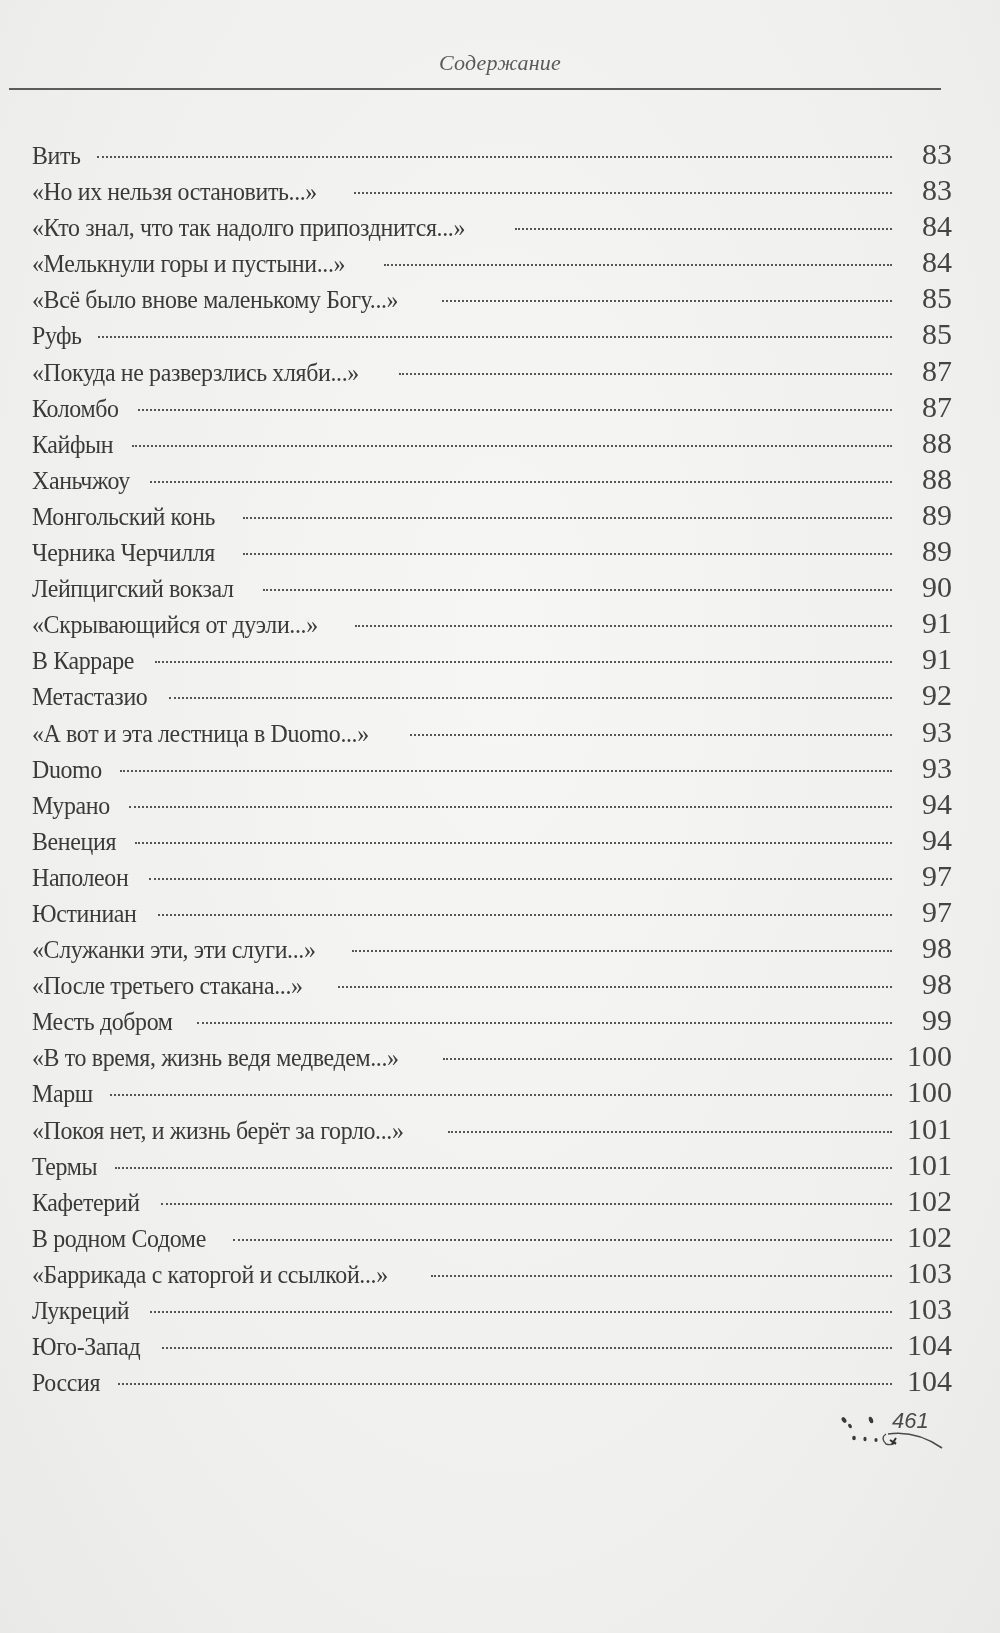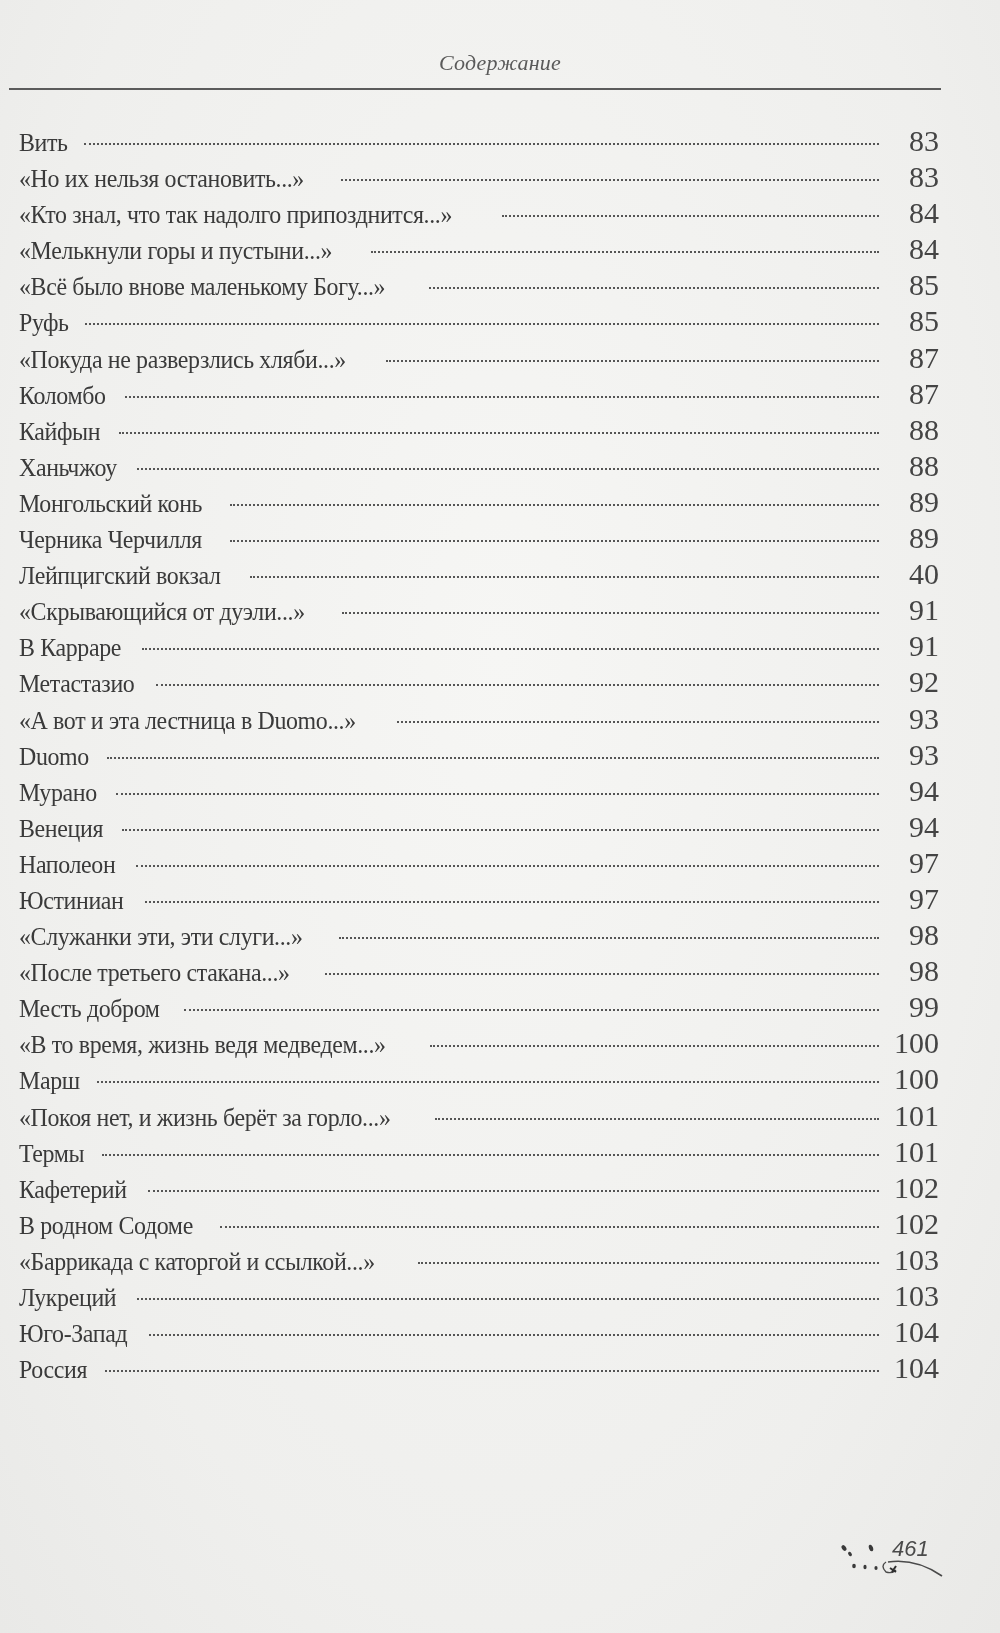--- a/index.html
+++ b/index.html
@@ -19,21 +19,21 @@
       font-size: 22px;
       color: #5a5a5a;
       letter-spacing: 0.2px;
     }
     .rule {
       position: absolute; top: 88px; left: 9px; width: 932px;
       height: 2px; background: #5b5b5b;
     }
     .toc {
       position: absolute; top: 120px; left: 16px; width: 920px;
-      margin: 3px; padding: 0; list-style: none;
+      margin: 16px; padding: 0; list-style: none;
     }
     .toc-row {
       display: flex; align-items: baseline;
       height: 36.1px;
       font-size: 26px;
       line-height: 36px;
       white-space: nowrap;
     }
     .toc-title {
       flex: 0 0 auto;
@@ -50,21 +50,21 @@
       position: relative; top: -6px;
     }
     .toc-page {
       flex: 0 0 auto;
       min-width: 48px;
       text-align: right;
       color: #444;
       font-size: 30px;
     }
     .folio {
-      position: absolute; top: 1536px; left: 840px;
+      position: absolute; top: 1408px; left: 840px;
       width: 120px; height: 60px;
     }
     .folio-num {
       position: absolute; top: 0; left: 52px;
       font-style: italic; font-size: 22px; color: #4a4a4a;
       font-family: "Liberation Sans", "DejaVu Sans", sans-serif;
     }
   </style>
 </head>
 <body>
@@ -129,21 +129,21 @@
       <span class="toc-page">89</span>
     </li>
     <li class="toc-row">
       <span class="toc-title">Черника Черчилля</span>
       <span class="toc-leader"></span>
       <span class="toc-page">89</span>
     </li>
     <li class="toc-row">
       <span class="toc-title">Лейпцигский вокзал</span>
       <span class="toc-leader"></span>
-      <span class="toc-page">40</span>
+      <span class="toc-page">90</span>
     </li>
     <li class="toc-row">
       <span class="toc-title">«Скрывающийся от дуэли...»</span>
       <span class="toc-leader"></span>
       <span class="toc-page">91</span>
     </li>
     <li class="toc-row">
       <span class="toc-title">В Карраре</span>
       <span class="toc-leader"></span>
       <span class="toc-page">91</span>

